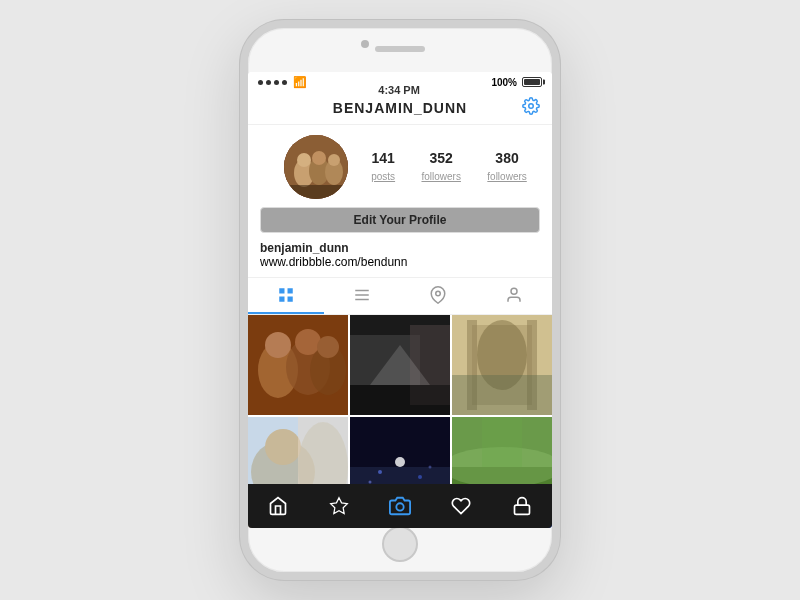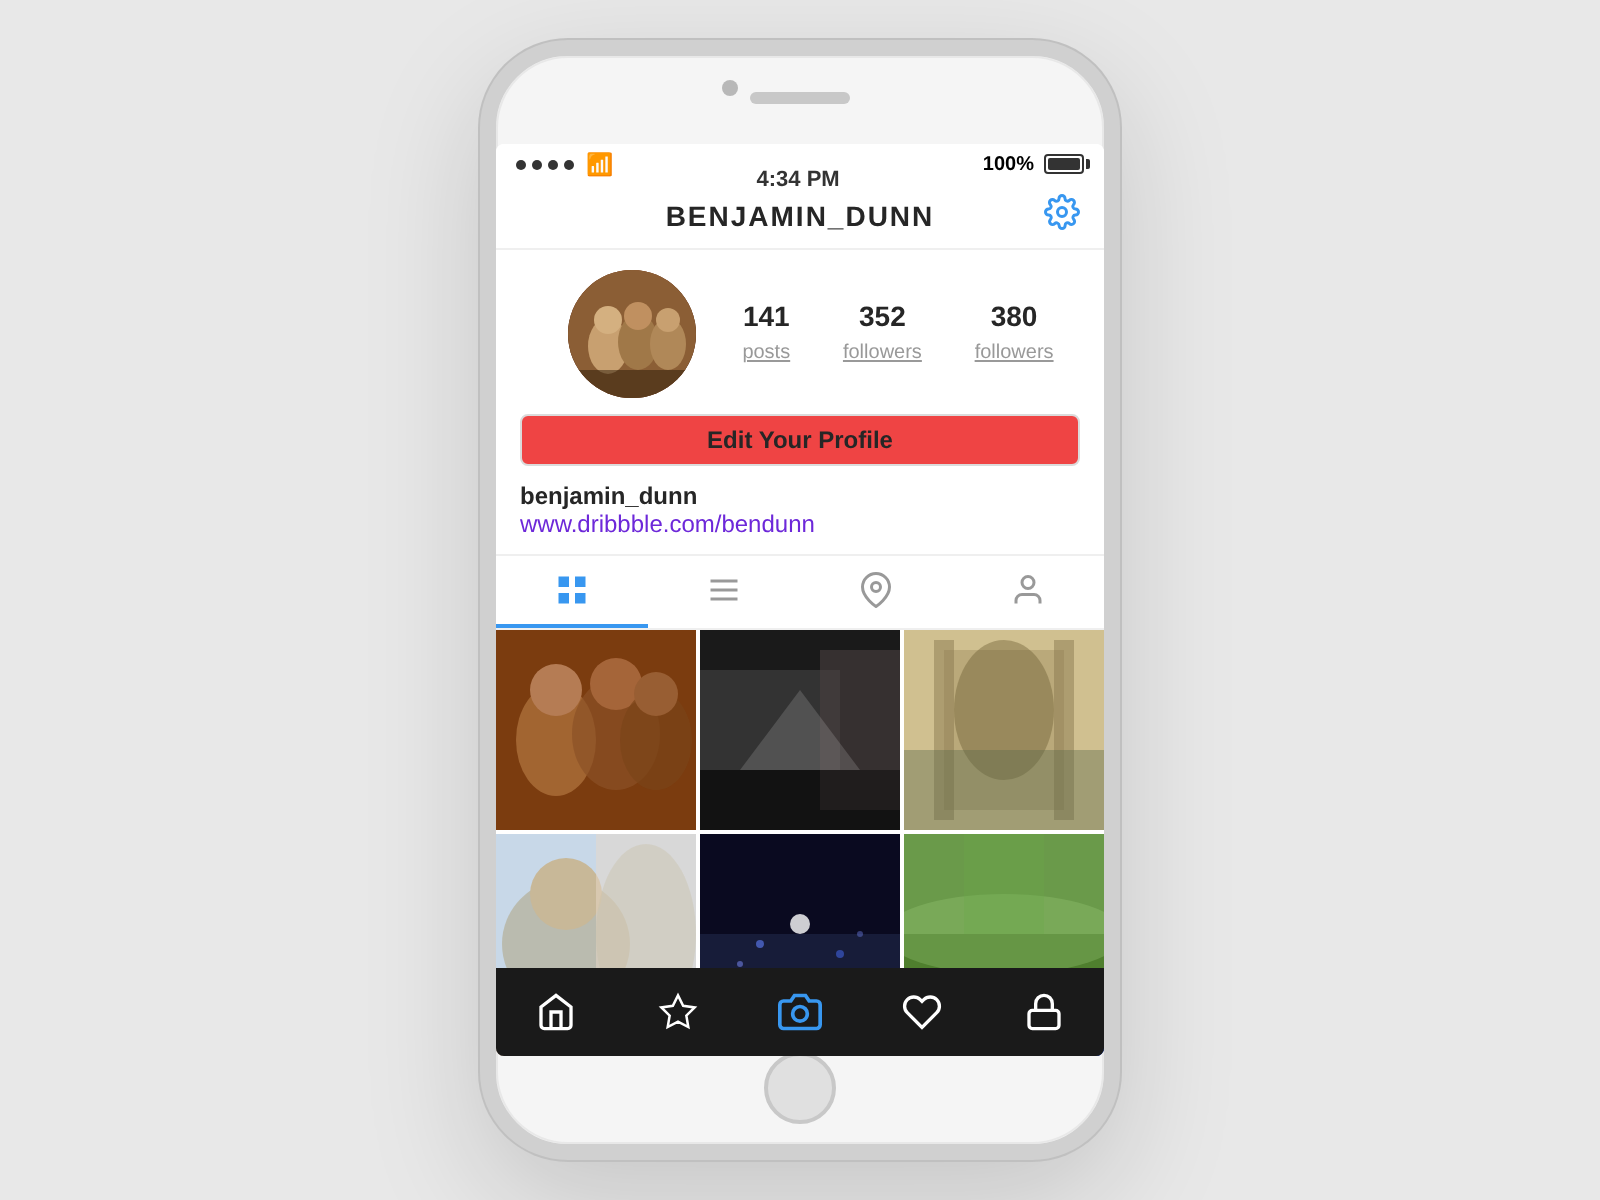--- a/index.html
+++ b/index.html
@@ -180,38 +180,38 @@
     .edit-profile-btn {
       display: block;
       margin: 0 12px 6px;
       padding: 5px 0;
       text-align: center;
       border: 1px solid #dbdbdb;
       border-radius: 4px;
       font-size: 12px;
       font-weight: 600;
       color: #262626;
-      background: #ef4444;
+      background: #a3a3a3;
       cursor: pointer;
       width: calc(100% - 24px);
     }
 
     
     .bio-section {
       padding: 2px 12px 8px;
     }
     .bio-name {
       font-size: 12px;
       font-weight: 600;
       color: #262626;
       display: block;
     }
     .bio-link {
       font-size: 12px;
-      color: #6d28d9;
+      color: #000000;
       text-decoration: none;
       display: block;
     }
 
     
     .tab-bar {
       display: flex;
       border-top: 1px solid #efefef;
       border-bottom: 1px solid #efefef;
     }

